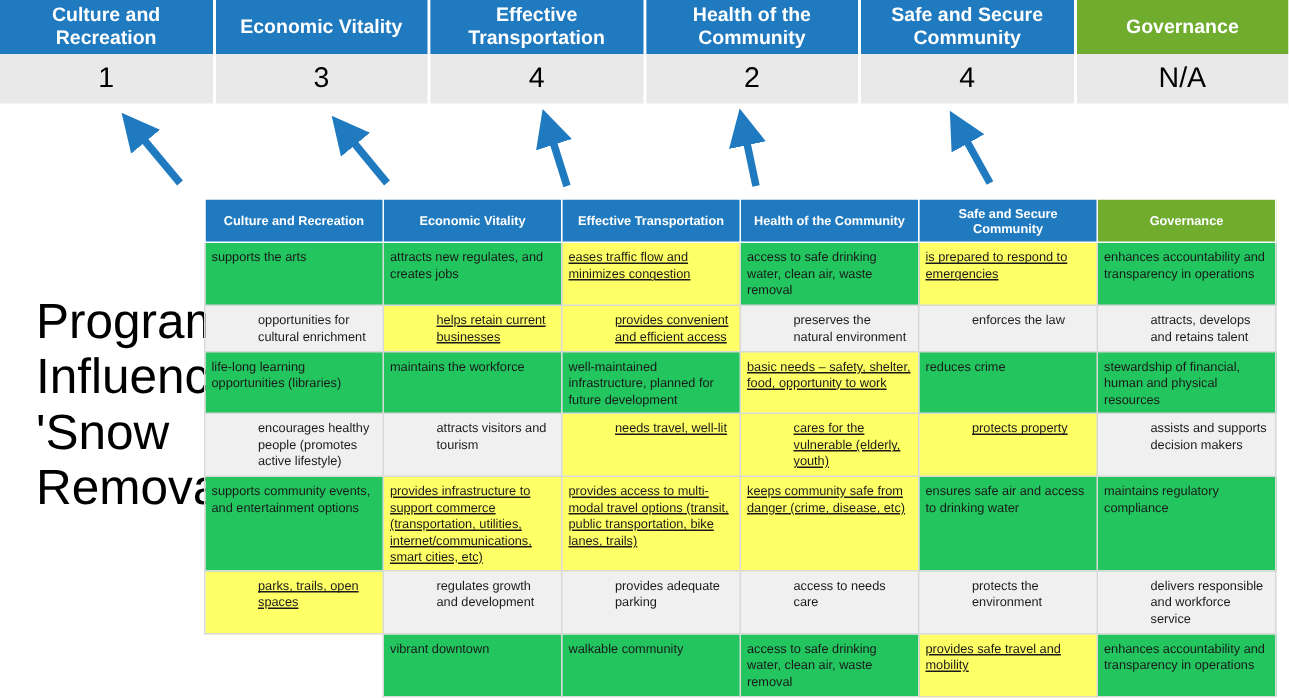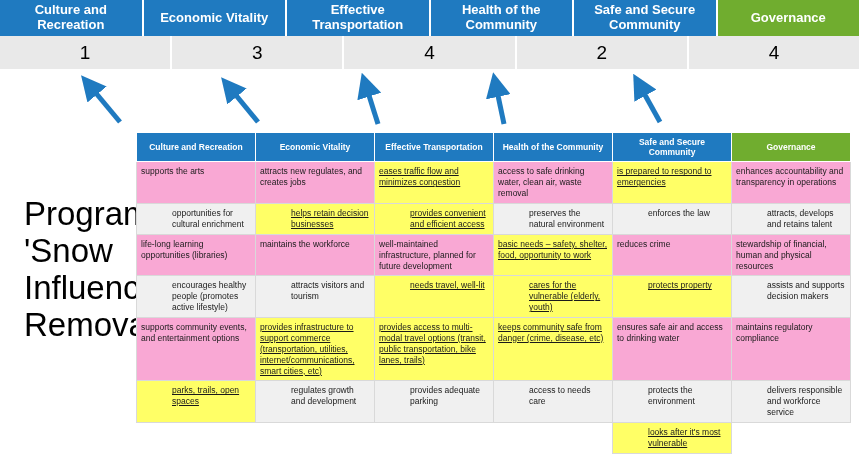--- a/index.html
+++ b/index.html
@@ -109,21 +109,21 @@
     line-height: 1.2;
   }
   #matrix th.gov { background: #70ad2f; }
   #matrix td {
     font-size: 8.5px;
     color: #1a1a1a;
     vertical-align: top;
     padding: 4px 4px;
     border: 1px solid #d9d9d9;
     line-height: 1.28;
-    background: #f9a8d4;
+    background: #22c55e;
   }
   #matrix tr.alt td { background: #f0f0f0; padding-left: 35px; }
   #matrix td.hl { background: #ffff66 !important; text-decoration: underline; }
   #matrix td.empty { background: #ffffff !important; border: none; }
   #matrix tr.alt td.empty { background: #ffffff !important; }
 </style>
 </head>
 <body>
 
 <div id="top-band">
@@ -134,20 +134,21 @@
   <div class="top-head">Safe and Secure Community</div>
   <div class="top-head gov">Governance</div>
 </div>
 
 <div id="score-band">
   <div class="score-cell">1</div>
   <div class="score-cell">3</div>
   <div class="score-cell">4</div>
   <div class="score-cell">2</div>
   <div class="score-cell">4</div>
+  <div class="score-cell">N/A</div>
 </div>
 
 <div id="arrow-layer">
   <svg width="859" height="62" viewBox="0 0 859 62">
     <defs>
       <marker id="ah" markerWidth="5" markerHeight="5" refX="2.2" refY="2.5" orient="auto">
         <path d="M0,0 L5,2.5 L0,5 z" fill="#1f7ac0"></path>
       </marker>
     </defs>
     <g stroke="#1f7ac0" stroke-width="5" fill="none" marker-end="url(#ah)">
@@ -155,22 +156,22 @@
       <line x1="258" y1="50" x2="230" y2="16"></line>
       <line x1="378" y1="52" x2="366" y2="14"></line>
       <line x1="504" y1="52" x2="496" y2="14"></line>
       <line x1="660" y1="50" x2="640" y2="14"></line>
     </g>
   </svg>
 </div>
 
 <div id="caption">
   <div>Program</div>
+  <div>Influence:</div>
   <div>'Snow</div>
-  <div>Influence:</div>
   <div>Removal'</div>
 </div>
 
 <table id="matrix">
   <colgroup>
     <col style="width:119px">
       <col style="width:119px">
       <col style="width:119px">
     <col style="width:119px">
       <col style="width:119px">
@@ -190,21 +191,21 @@
       <tr>
         <td>supports the arts</td>
         <td>attracts new regulates, and creates jobs</td>
         <td class="hl">eases traffic flow and minimizes congestion</td>
         <td>access to safe drinking water, clean air, waste removal</td>
         <td class="hl">is prepared to respond to emergencies</td>
         <td>enhances accountability and transparency in operations</td>
       </tr>
       <tr class="alt">
         <td>opportunities for cultural enrichment</td>
-        <td class="hl">helps retain decision businesses</td>
+        <td class="hl">helps retain current businesses</td>
         <td class="hl">provides convenient and efficient access</td>
         <td>preserves the natural environment</td>
         <td>enforces the law</td>
         <td>attracts, develops and retains talent</td>
       </tr>
       <tr>
         <td>life-long learning opportunities (libraries)</td>
         <td>maintains the workforce</td>
         <td>well-maintained infrastructure, planned for future development</td>
         <td class="hl">basic needs – safety, shelter, food, opportunity to work</td>
@@ -228,20 +229,28 @@
         <td>maintains regulatory compliance</td>
       </tr>
       <tr class="alt">
         <td class="hl">parks, trails, open spaces</td>
         <td>regulates growth and development</td>
         <td>provides adequate parking</td>
         <td>access to needs care</td>
         <td>protects the environment</td>
         <td>delivers responsible and workforce service</td>
       </tr>
+      <tr>
+        <td class="empty"></td>
+        <td>vibrant downtown</td>
+        <td>walkable community</td>
+        <td>access to safe drinking water, clean air, waste removal</td>
+        <td class="hl">provides safe travel and mobility</td>
+        <td>enhances accountability and transparency in operations</td>
+      </tr>
       <tr class="alt">
         <td class="empty"></td>
         <td class="empty"></td>
         <td class="empty"></td>
         <td class="empty"></td>
         <td class="hl">looks after it's most vulnerable</td>
         <td class="empty"></td>
       </tr>
     </tbody>
 </table>

